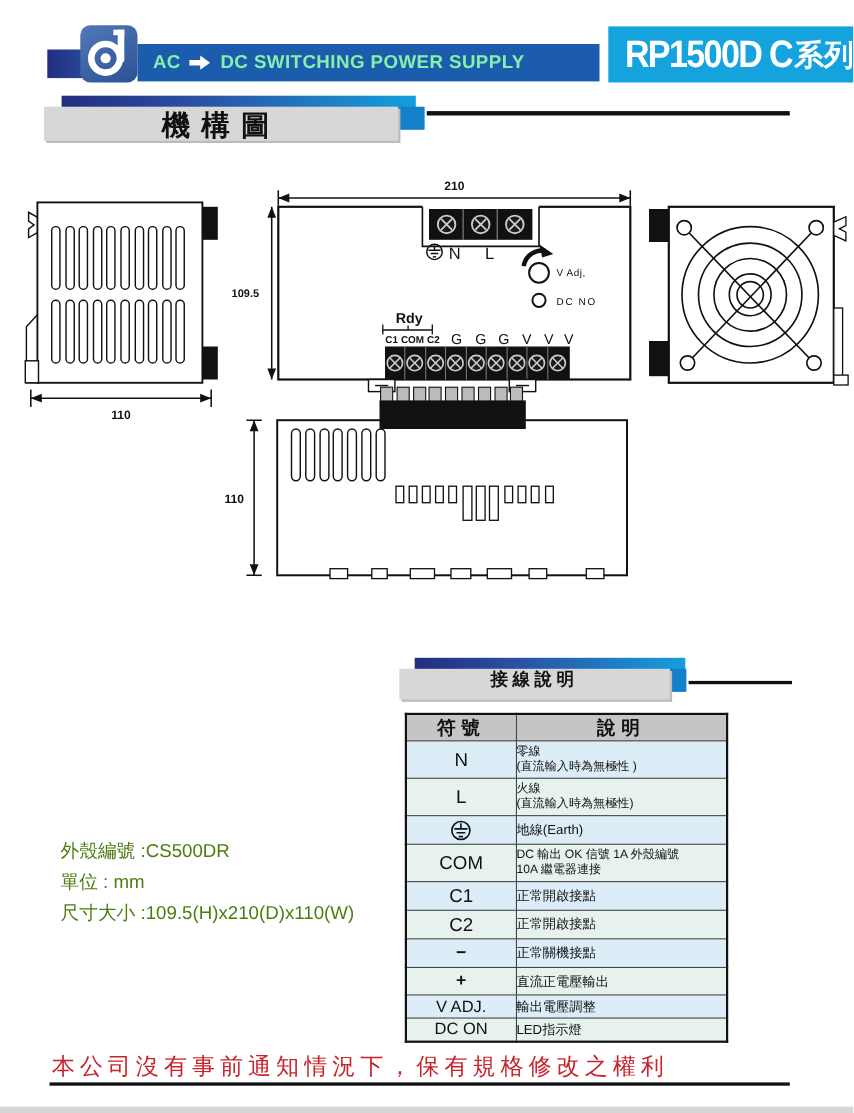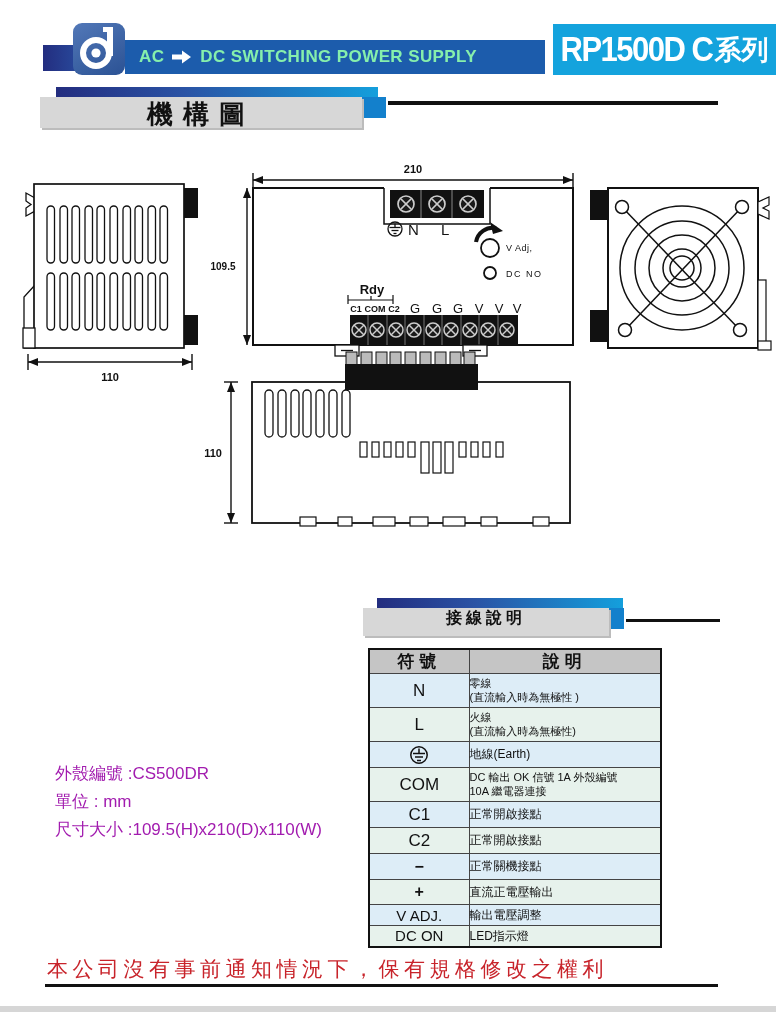--- a/index.html
+++ b/index.html
@@ -10,21 +10,21 @@
   
   .hdr-square{left:43px;top:45px;width:48px;height:26px;
               background:linear-gradient(90deg,#232d7f,#2a53a5);}
   .logo-tile{left:73px;top:23px;width:52px;height:52px;border-radius:9px;
              background:linear-gradient(150deg,#5278b8,#2b5294);}
   .hdr-bar{left:125px;top:40px;width:420px;height:34px;background:#1c5cac;
            display:flex;align-items:center;color:#86efac;font-size:17px;
            letter-spacing:.4px;font-weight:bold;padding-left:14px;box-sizing:border-box;}
   .hdr-bar .gap{width:8px;}
   .badge{left:553px;top:24px;width:223px;height:51px;background:#14a3dd;
-         display:flex;align-items:center;justify-content:center;color:#fff;}
+         display:flex;align-items:center;justify-content:flex-end;color:#fff;}
   .badge .model{font-size:31px;font-weight:bold;letter-spacing:-1.5px;
                 transform:scaleY(1.12);}
   .badge .suffix{font-size:27px;font-weight:bold;margin-left:2px;}
 
   
   .sec-grad{height:11px;background:linear-gradient(90deg,#232d7f 0%,#2a53a5 40%,#149fdc 100%);}
   .g1{left:56px;top:87px;width:322px;}
   .g2{left:377px;top:598px;width:246px;}
   .sec-step{background:#1380cc;}
   .s1{left:362px;top:97px;width:24px;height:21px;}
@@ -51,21 +51,21 @@
   tr.green{background:#e7f2ec;} tr.h34{height:34px;} tr.h27{height:26px;}
   tr.h25{height:25px;} tr.h21{height:21px;}
   td.sym{text-align:center;font-size:17px;color:#111;}
   td.sym.small{font-size:15px;}
   td.sym.bold{font-weight:bold;font-size:16px;}
   td.desc{font-size:12px;color:#111;padding-left:8px;line-height:1.2;}
   td.desc .d1,.d2{display:block;}
   td.desc.two{font-size:11px;}
 
   
-  .specs{left:55px;top:760px;font-size:17px;color:#a21caf;line-height:28px;}
+  .specs{left:55px;top:760px;font-size:17px;color:#4d7c0f;line-height:28px;}
   .disclaimer{left:47px;top:955px;font-size:21px;letter-spacing:4.5px;
               color:#c8242b;font-family:"DejaVu Serif",serif;}
   .foot-line{left:45px;top:984px;width:673px;height:3px;background:#111;}
   .bottom-strip{left:0;top:1006px;width:776px;height:6px;background:#d6d6d6;}
 
   svg{display:block;}
   svg text{font-family:"Liberation Sans",sans-serif;fill:#111;}
 </style>
 </head>
 <body>

